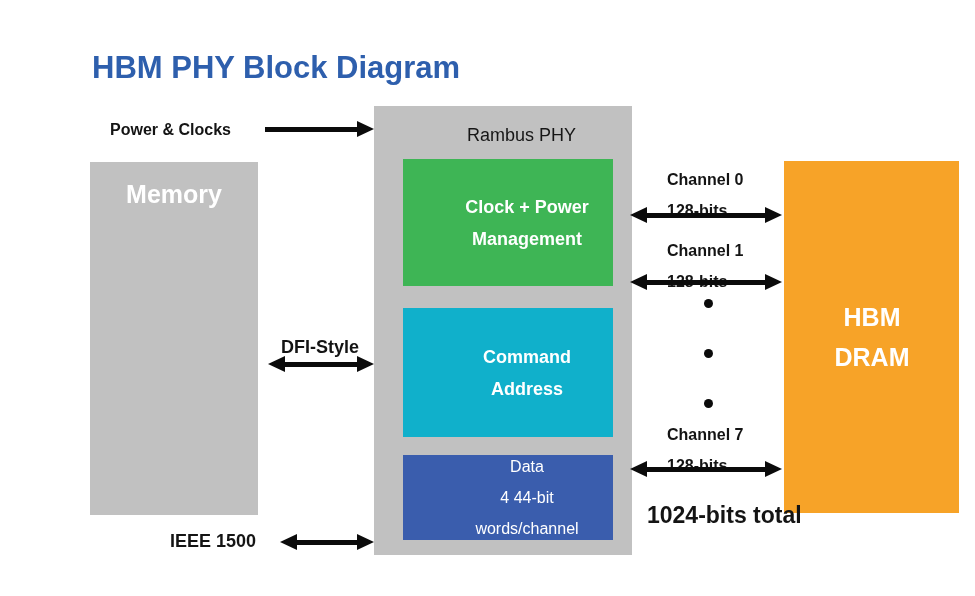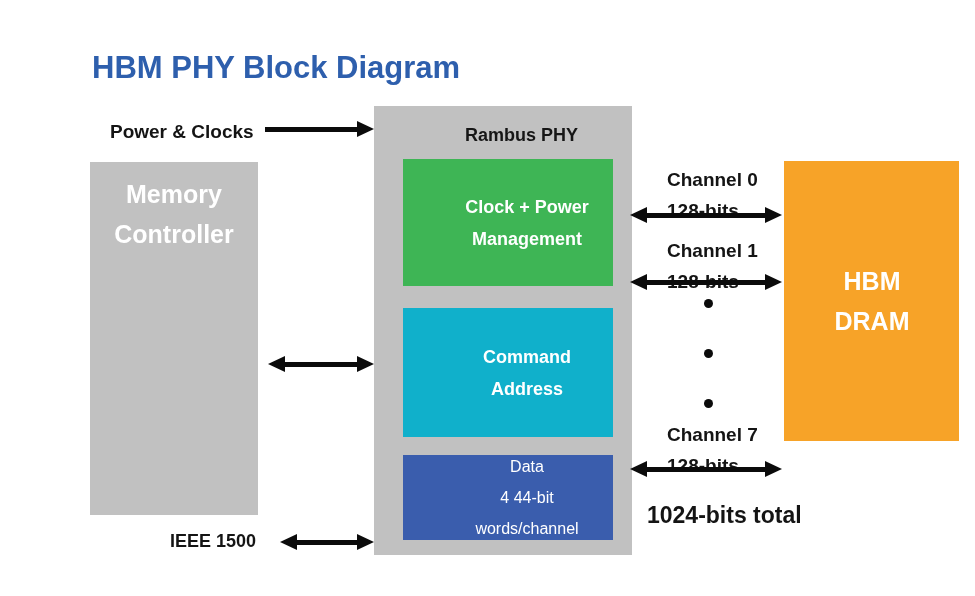--- a/index.html
+++ b/index.html
@@ -25,39 +25,39 @@
   .mc-box { left:58px; top:130px; width:168px; height:353px;
             display:flex; align-items:flex-start; justify-content:center; }
   .big-label {
     color:#ffffff; font-weight:bold; font-size:25px;
     line-height:32px; text-align:center;
   }
 
   .phy-box { left:342px; top:74px; width:258px; height:449px; }
   .phy-title {
     position:absolute; left:0; top:11px; width:100%;
-    text-align:center; font-size:18px; font-weight:bold; color:#161616;padding-left:21px;
+    text-align:center; font-size:18px; font-weight:normal; color:#161616;padding-left:21px;
   }
   .module {
     position:absolute; left:21px; width:210px;
     display:flex; align-items:center; justify-content:center;
     color:#ffffff; text-align:center;
     font-size:18px; font-weight:bold; line-height:24px;padding-left:38px;
   }
   .mod-green { top:45px;  height:127px; background:#3eb555; }
   .mod-cyan  { top:194px; height:129px; background:#10b0cb;justify-content:center; }
   .mod-blue  { top:341px; height:85px;  background:#3a5dad;
                font-weight:normal; font-size:16px; line-height:23px; }
 
-  .dram-box { left:752px; top:129px; width:176px; height:280px;
+  .dram-box { left:752px; top:129px; width:176px; height:352px;
               background:#f7a328;
               display:flex; align-items:center; justify-content:center; }
 
   
-  .lbl { color:#141414; font-weight:bold; font-size:19px; white-space:nowrap; }
+  .lbl { color:#141414; font-weight:bold; font-size:16px; white-space:nowrap; }
   .pc-label   { left:78px;  top:89px; }
   .dfi-label  { left:232px; top:305px; width:112px; text-align:center; font-size:18px; }
   .ieee-label { left:138px; top:499px; font-size:18px; }
   .total-label{ left:615px; top:470px; font-size:23px; }
 
   .chan-label { line-height:23px; white-space:nowrap; left:627px; }
   .chan-0 { top:128px; }
   .chan-1 { top:199px; }
   .chan-7 { top:383px; }
 
@@ -97,21 +97,20 @@
 
 <div class="stage">
 
   <div class="abs page-title">HBM PHY Block Diagram</div>
 
   <div class="abs edge-strip"></div>
 
   <div class="abs gray-box mc-box">
     <div class="big-label">
       <div>Memory</div>
-      <div>Controller</div>
     </div>
   </div>
 
   <div class="abs gray-box phy-box">
     <div class="phy-title">Rambus PHY</div>
 
     <div class="module mod-green">
       <div>
         <div>Clock + Power</div>
         <div>Management</div>
@@ -137,20 +136,21 @@
   <div class="abs dram-box">
     <div class="big-label">
       <div>HBM</div>
       <div>DRAM</div>
     </div>
   </div>
 
   <div class="abs lbl pc-label">Power &amp; Clocks</div>
   <div class="abs arrow ah-right pc-arrow"></div>
 
+  <div class="abs lbl dfi-label">DFI-Style</div>
   <div class="abs arrow ah-left ah-right dfi-arrow"></div>
 
   <div class="abs lbl ieee-label">IEEE 1500</div>
   <div class="abs arrow ah-left ah-right ieee-arrow"></div>
 
   <div class="abs lbl chan-label chan-0">
     <div>Channel 0</div>
     <div>128-bits</div>
   </div>
   <div class="abs arrow ah-left ah-right ch-arrow ch0-arrow"></div>

